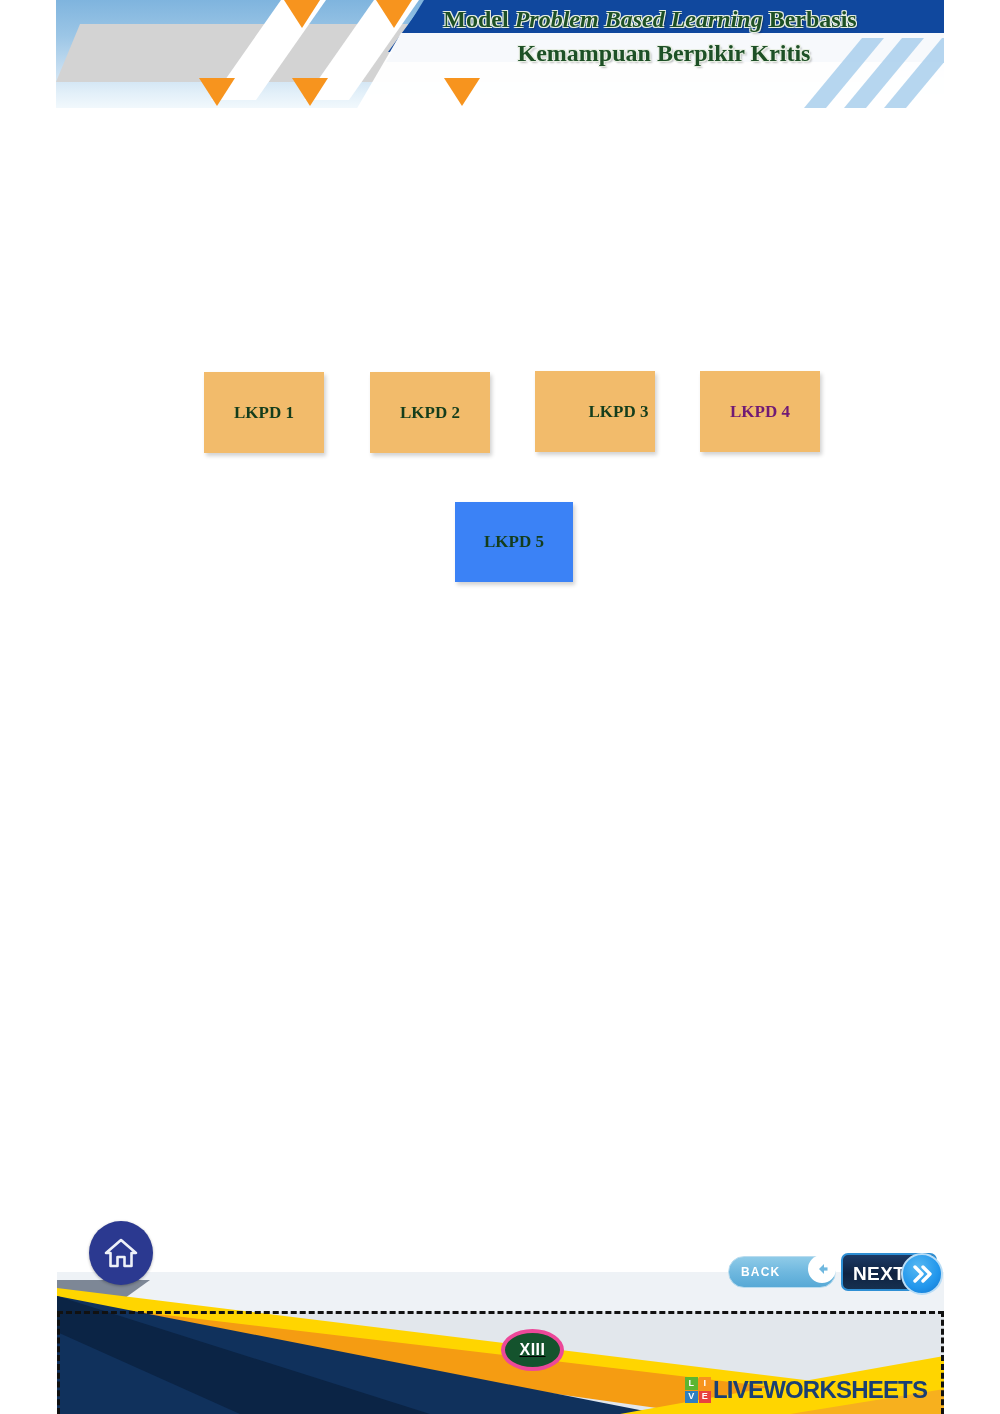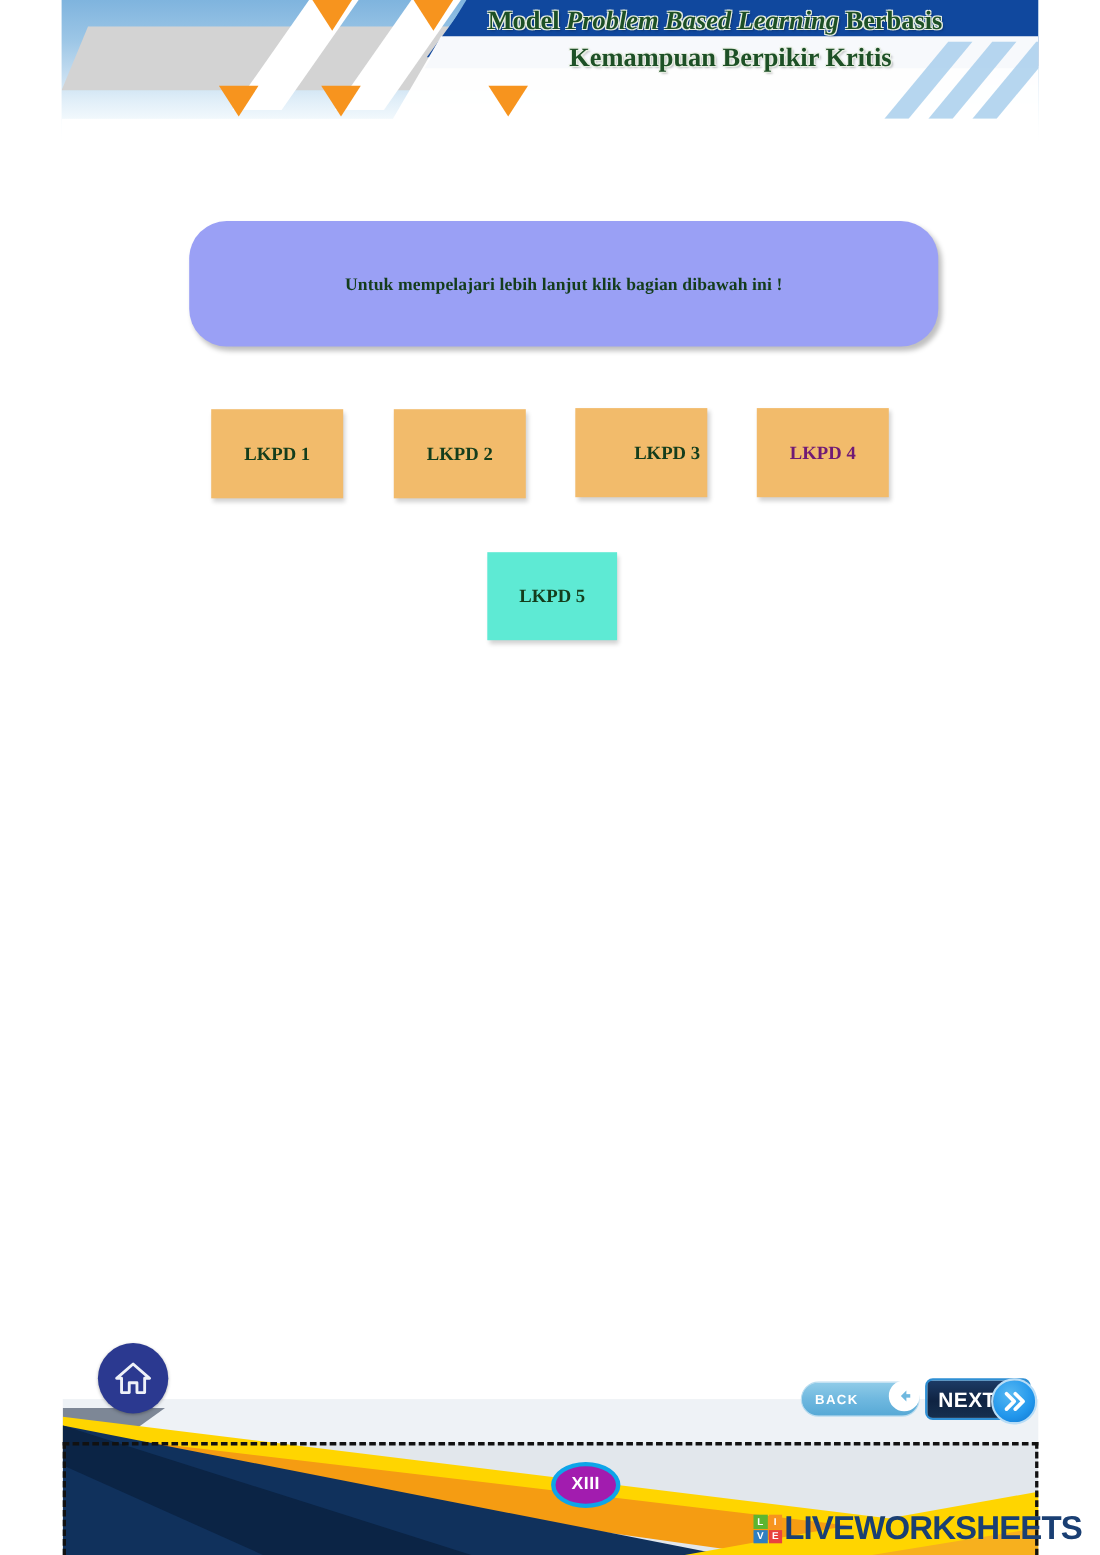--- a/index.html
+++ b/index.html
@@ -115,20 +115,21 @@
     position: absolute;
     background: #f2bb6b;
     color: #143d1c;
     font-size: 17px;
     font-weight: bold;
     display: flex;
     align-items: center;
     justify-content: center;
     box-shadow: 2px 3px 4px rgba(0,0,0,.18);
     cursor: pointer;
+    margin-left: 12px;
   }
 
   
   .home-btn {
     position: absolute;
     left: 89px;
     top: 1221px;
     width: 64px;
     height: 64px;
     border-radius: 50%;
@@ -231,26 +232,27 @@
   }
 
   
   .page-badge {
     position: absolute;
     left: 501px;
     top: 1329px;
     width: 63px;
     height: 42px;
     border-radius: 50%;
-    background: #a21caf;
-    border: 4px solid #0ea5e9;
+    background: #14532d;
+    border: 4px solid #ec4899;
     display: flex;
     align-items: center;
     justify-content: center;
     z-index: 55;
+    text-decoration: underline;
   }
   .page-badge .num {
     font-family: "Liberation Sans", sans-serif;
     font-size: 16px;
     font-weight: bold;
     color: #ffffff;
     letter-spacing: .5px;
   }
 
   
@@ -277,21 +279,21 @@
     font-size: 9px;
     font-weight: bold;
     color: #ffffff;
     display: flex;
     align-items: center;
     justify-content: center;
     line-height: 1;
   }
   .lw-word {
     font-family: "Liberation Sans", sans-serif;
-    font-size: 30px;
+    font-size: 24px;
     font-weight: bold;
     color: #1a3f73;
     letter-spacing: -0.8px;
   }
 </style>
 </head>
 <body>
 
 <div class="page">
 
@@ -323,38 +325,35 @@
 
       <rect x="0" y="108" width="888" height="22" fill="#ffffff"></rect>
     </svg>
 
     <div class="hdr-title-wrap">
       <div class="hdr-line2"><span>Model </span><span class="ital">Problem Based Learning</span><span> Berbasis</span></div>
       <div class="hdr-line3">Kemampuan Berpikir Kritis</div>
     </div>
   </div>
 
-  <div class="callout">
-    <div class="callout-text">Untuk mempelajari lebih lanjut klik bagian dibawah ini !</div>
-  </div>
 
   <div id="lkpd-container">
       <div class="lkpd-btn" style="left: 192px; top: 372px; width: 120px; height: 81px; background: rgb(242, 187, 107); color: rgb(20, 61, 28);">
         <span>LKPD 1</span>
       </div>
       <div class="lkpd-btn" style="left: 358px; top: 372px; width: 120px; height: 81px; background: rgb(242, 187, 107); color: rgb(20, 61, 28);">
         <span>LKPD 2</span>
       </div>
       <div class="lkpd-btn" style="left: 523px; top: 371px; width: 120px; height: 81px; background: rgb(242, 187, 107); color: rgb(20, 61, 28); padding-left: 47px;">
         <span>LKPD 3</span>
       </div>
       <div class="lkpd-btn" style="left: 688px; top: 371px; width: 120px; height: 81px; background: rgb(242, 187, 107); color: #701a75;">
         <span>LKPD 4</span>
       </div>
-      <div class="lkpd-btn" style="left: 443px; top: 502px; width: 118px; height: 80px; background: #5eead4; color: rgb(20, 61, 28);">
+      <div class="lkpd-btn" style="left: 443px; top: 502px; width: 118px; height: 80px; background: #3b82f6; color: rgb(20, 61, 28);">
         <span>LKPD 5</span>
       </div>
     </div>
 
   <div class="home-btn">
     <svg width="34" height="32" viewBox="0 0 34 32">
       <path d="M17 3 L32 16 L27.5 16 L27.5 29 L20.5 29 L20.5 20 L13.5 20 L13.5 29 L6.5 29 L6.5 16 L2 16 Z" fill="none" stroke="#eef1f8" stroke-width="2.6" stroke-linejoin="round"></path>
     </svg>
   </div>
 

